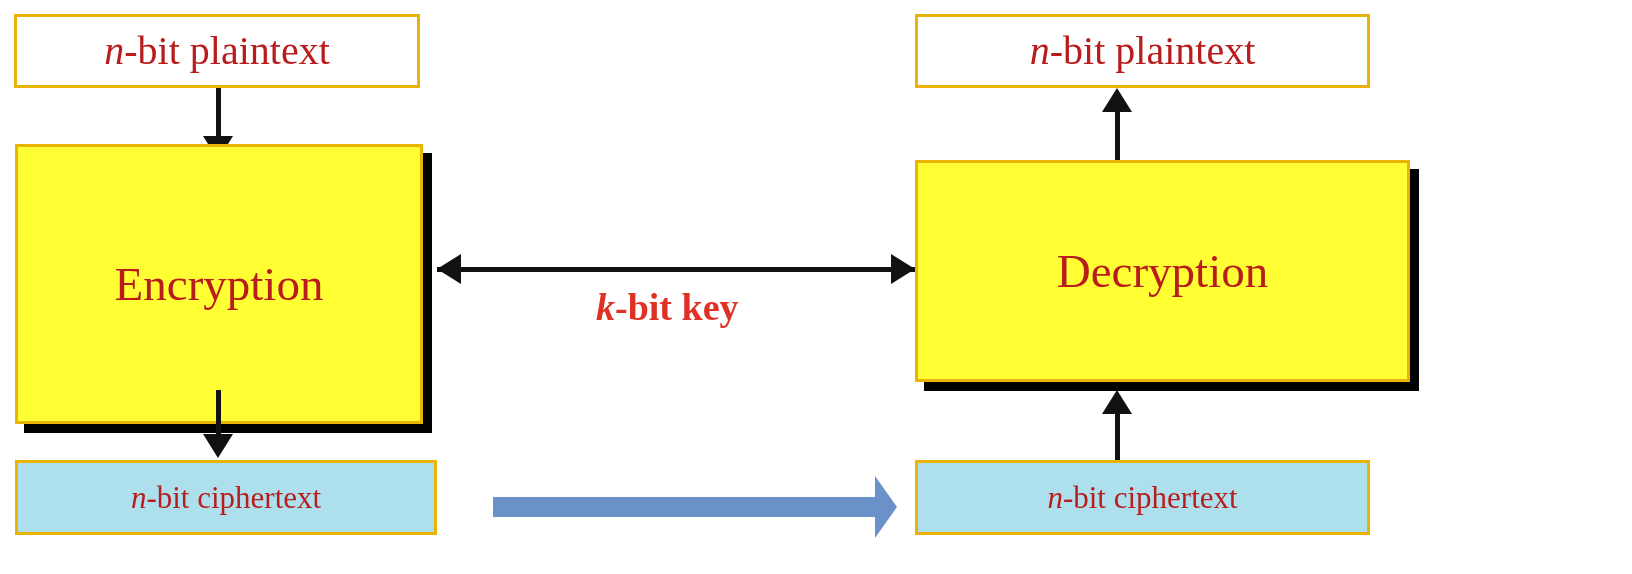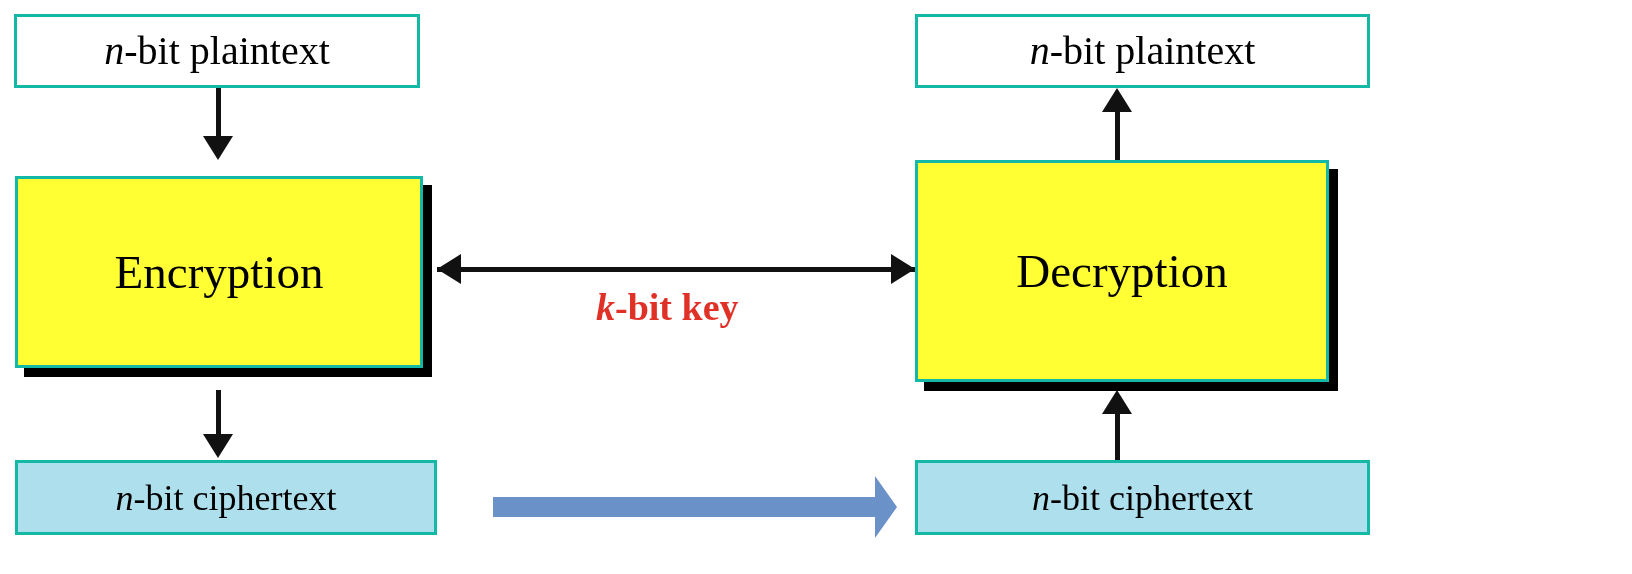--- a/index.html
+++ b/index.html
@@ -15,39 +15,39 @@
     width: 1632px;
     height: 574px;
     background: #ffffff;
     overflow: hidden;
   }
 
   
   .box {
     position: absolute;
     box-sizing: border-box;
-    border: 3px solid #14b8a6;
+    border: 3px solid #eab308;
     display: flex;
     align-items: center;
     justify-content: center;
     text-align: center;
-    color: #000000;
+    color: #b91c1c;
     line-height: 1;
     white-space: nowrap;
   }
   .box .lbl { display: inline-block; }
   .ital { font-style: italic; }
 
   .plain-box {
     background: #ffffff;
     font-size: 40px;
   }
   .cipher-box {
     background: #ade0ec;
-    font-size: 36px;
+    font-size: 31px;
   }
   .proc-box {
     background: #ffff33;
     font-size: 47px;
     box-shadow: 9px 9px 0 0 #000000;
   }
 
   
   .vline {
     position: absolute;
@@ -101,21 +101,21 @@
 
 <div id="canvas">
 
   <div class="box plain-box" style="left:14px; top:14px; width:406px; height:74px;">
     <span class="lbl"><span class="ital">n</span><span>-bit plaintext</span></span>
   </div>
 
   <div class="vline" style="left:216px; top:88px; height:52px;"></div>
   <div class="arrow-down" style="left:203px; top:136px;"></div>
 
-  <div class="box proc-box" style="left:15px; top:176px; width:408px; height:192px;">
+  <div class="box proc-box" style="left:15px; top:144px; width:408px; height:280px;">
     <span class="lbl">Encryption</span>
   </div>
 
   <div class="vline" style="left:216px; top:390px; height:50px;"></div>
   <div class="arrow-down" style="left:203px; top:434px;"></div>
 
   <div class="box cipher-box" style="left:15px; top:460px; width:422px; height:75px;">
     <span class="lbl"><span class="ital">n</span><span>-bit ciphertext</span></span>
   </div>
 
@@ -128,21 +128,21 @@
     <polygon points="3,25 385,25 385,4 407,35 385,66 385,45 3,45" fill="#6A91C8"></polygon>
   </svg>
 
   <div class="box plain-box" style="left:915px; top:14px; width:455px; height:74px;">
     <span class="lbl"><span class="ital">n</span><span>-bit plaintext</span></span>
   </div>
 
   <div class="vline" style="left:1115px; top:112px; height:48px;"></div>
   <div class="arrow-up" style="left:1102px; top:88px;"></div>
 
-  <div class="box proc-box" style="left:915px; top:160px; width:414px; height:222px;">
+  <div class="box proc-box" style="left:915px; top:160px; width:495px; height:222px;">
     <span class="lbl">Decryption</span>
   </div>
 
   <div class="vline" style="left:1115px; top:414px; height:46px;"></div>
   <div class="arrow-up" style="left:1102px; top:390px;"></div>
 
   <div class="box cipher-box" style="left:915px; top:460px; width:455px; height:75px;">
     <span class="lbl"><span class="ital">n</span><span>-bit ciphertext</span></span>
   </div>
 

